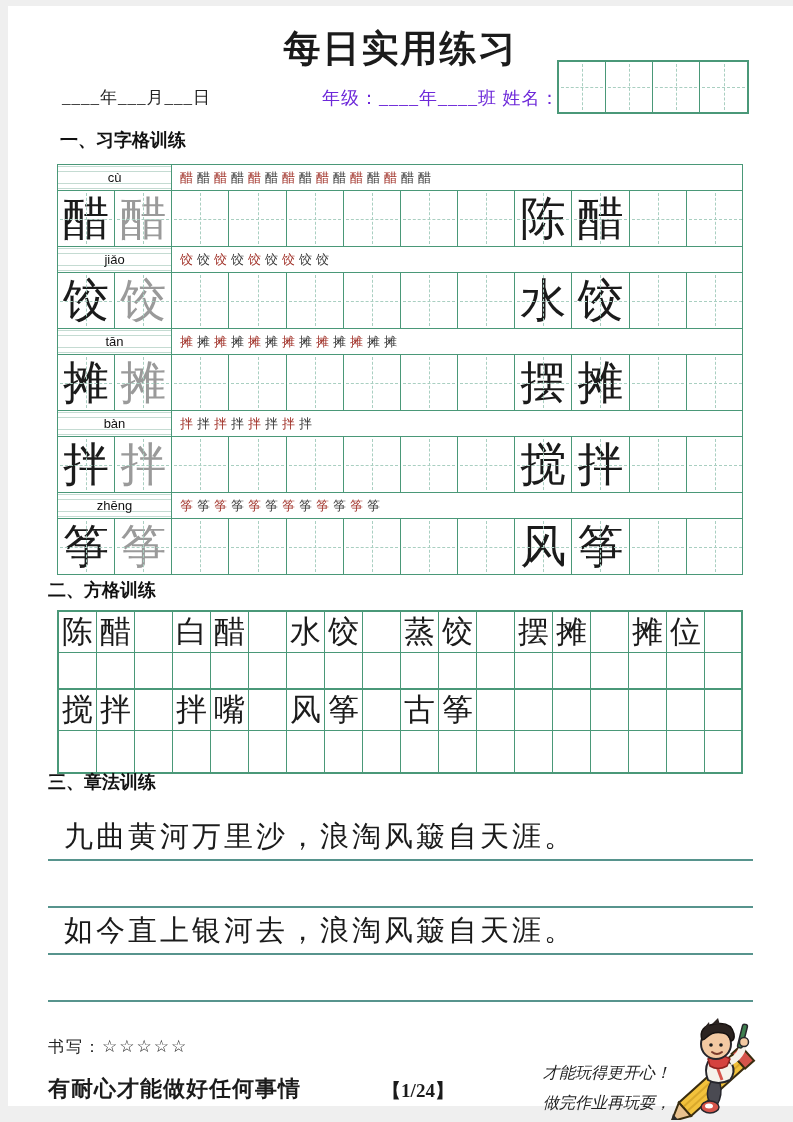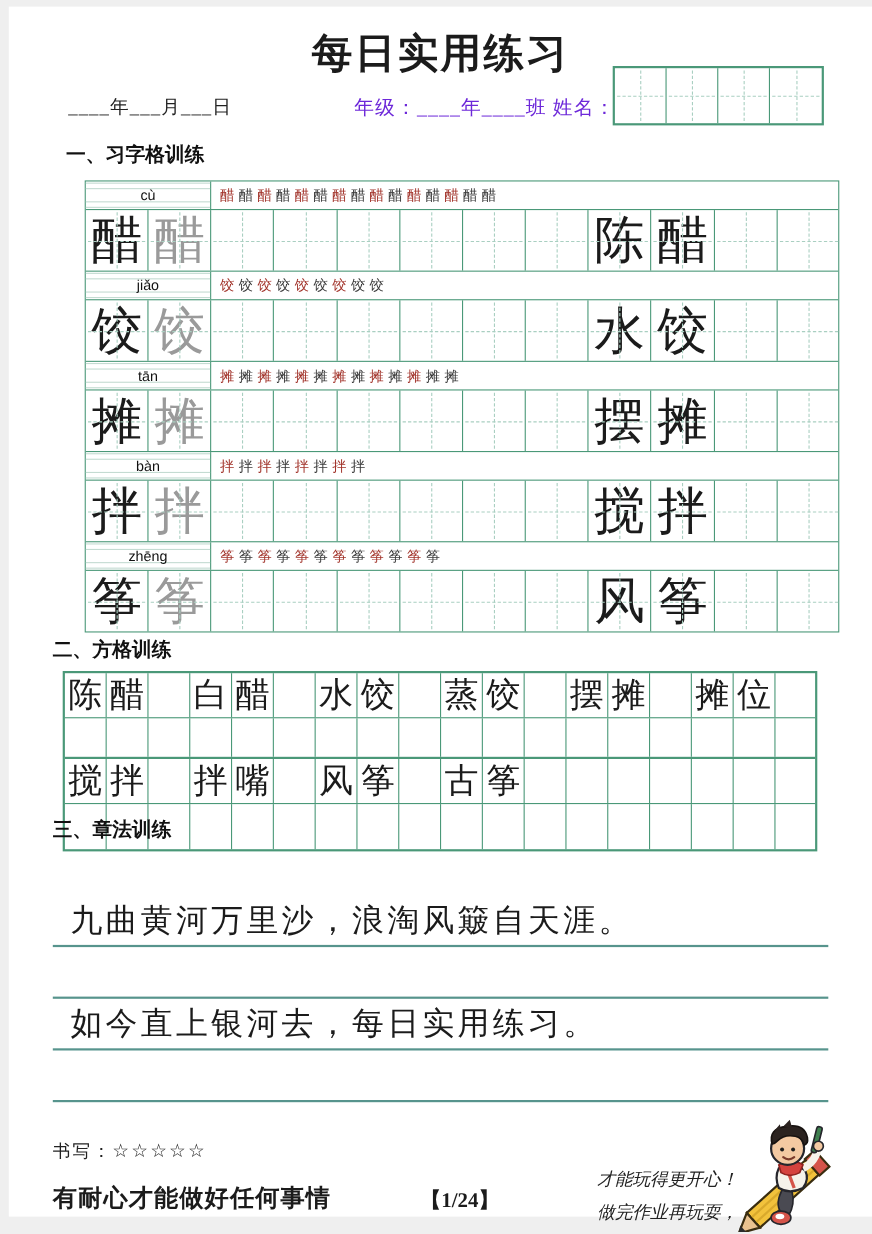--- a/index.html
+++ b/index.html
@@ -51,27 +51,26 @@
     border-top:1px dashed var(--green-soft);
   }
   
   .sec-heading{
     position:absolute; left:40px;
     font-family:"Liberation Sans", sans-serif;
     font-weight:bold; font-size:18px; color:#111;
   }
   #sec1-heading{top:122px;margin-left:12px;}
   #sec2-heading{top:572px;}
-  #sec3-heading{top:736px;}
+  #sec3-heading{top:764px;}
   
   .practice-block{
     position:absolute; left:49px; top:158px; width:686px;
     border:1.5px solid var(--green);
     background:#fff;
-    margin-left:20px;
   }
   .p-row{border-bottom:1.5px solid var(--green);}
   .p-row:last-child{border-bottom:none;}
   .p-strip{
     display:flex; height:26px; border-bottom:1.5px solid var(--green);
   }
   .pinyin-box{
     width:114px; flex:0 0 114px; position:relative;
     border-right:1.5px solid var(--green);
     display:flex; align-items:center; justify-content:center;
@@ -430,21 +429,21 @@
     </div>
 
   <div class="sec-heading" id="sec3-heading">三、章法训练</div>
 
   <div class="comp-lines" id="comp-lines">
       <div class="comp-line">
         <span>九曲黄河万里沙，浪淘风簸自天涯。</span>
       </div>
       <div class="comp-line"></div>
       <div class="comp-line">
-        <span>如今直上银河去，每日实用练习。</span>
+        <span>如今直上银河去，浪淘风簸自天涯。</span>
       </div>
       <div class="comp-line"></div>
     </div>
 
   <div class="rating">
     <span>书写：</span><span class="stars">☆☆☆☆☆</span>
   </div>
 
   <div class="bottom-motto">有耐心才能做好任何事情</div>
 

